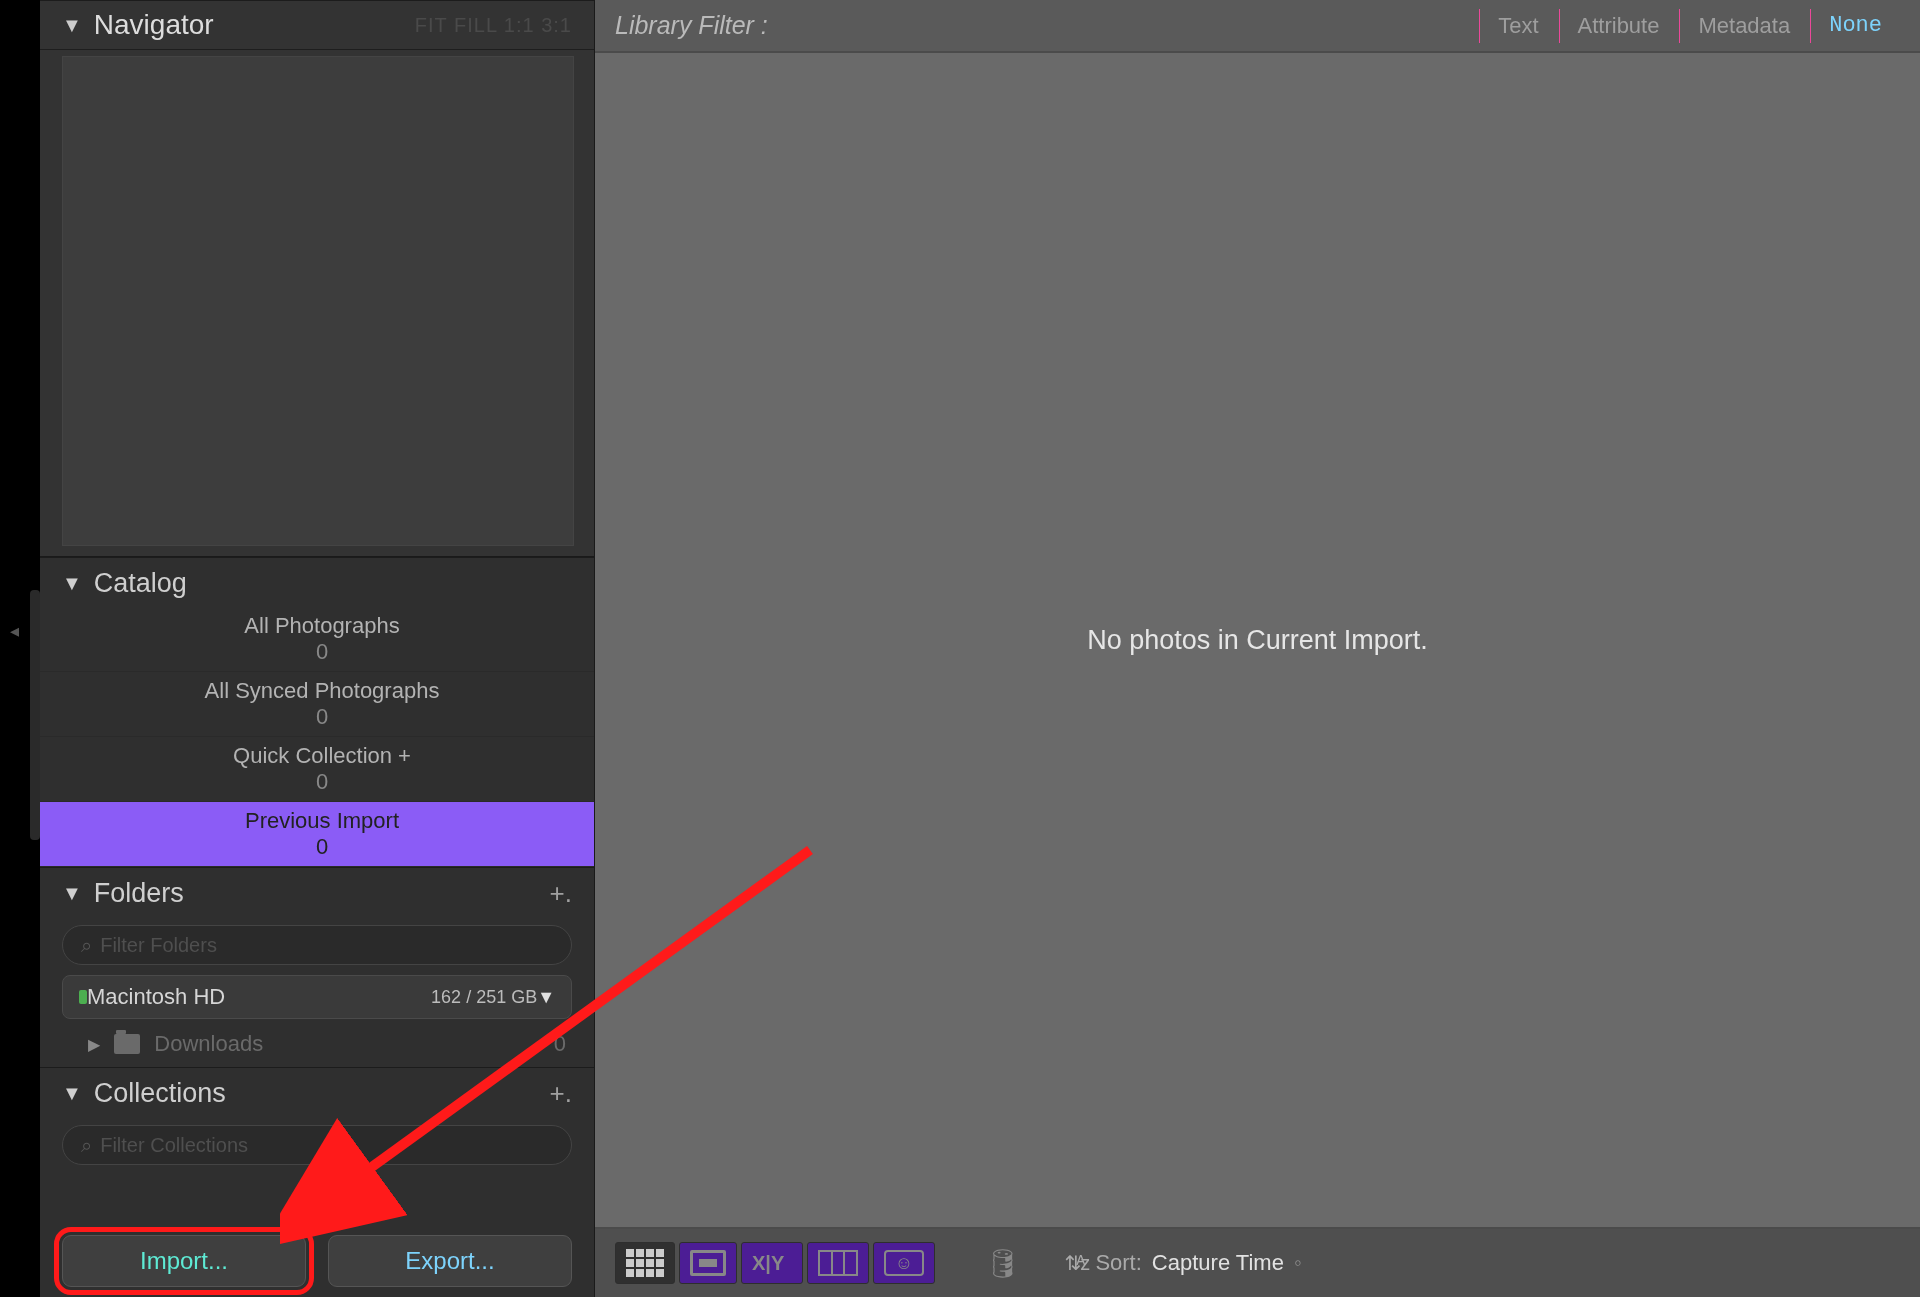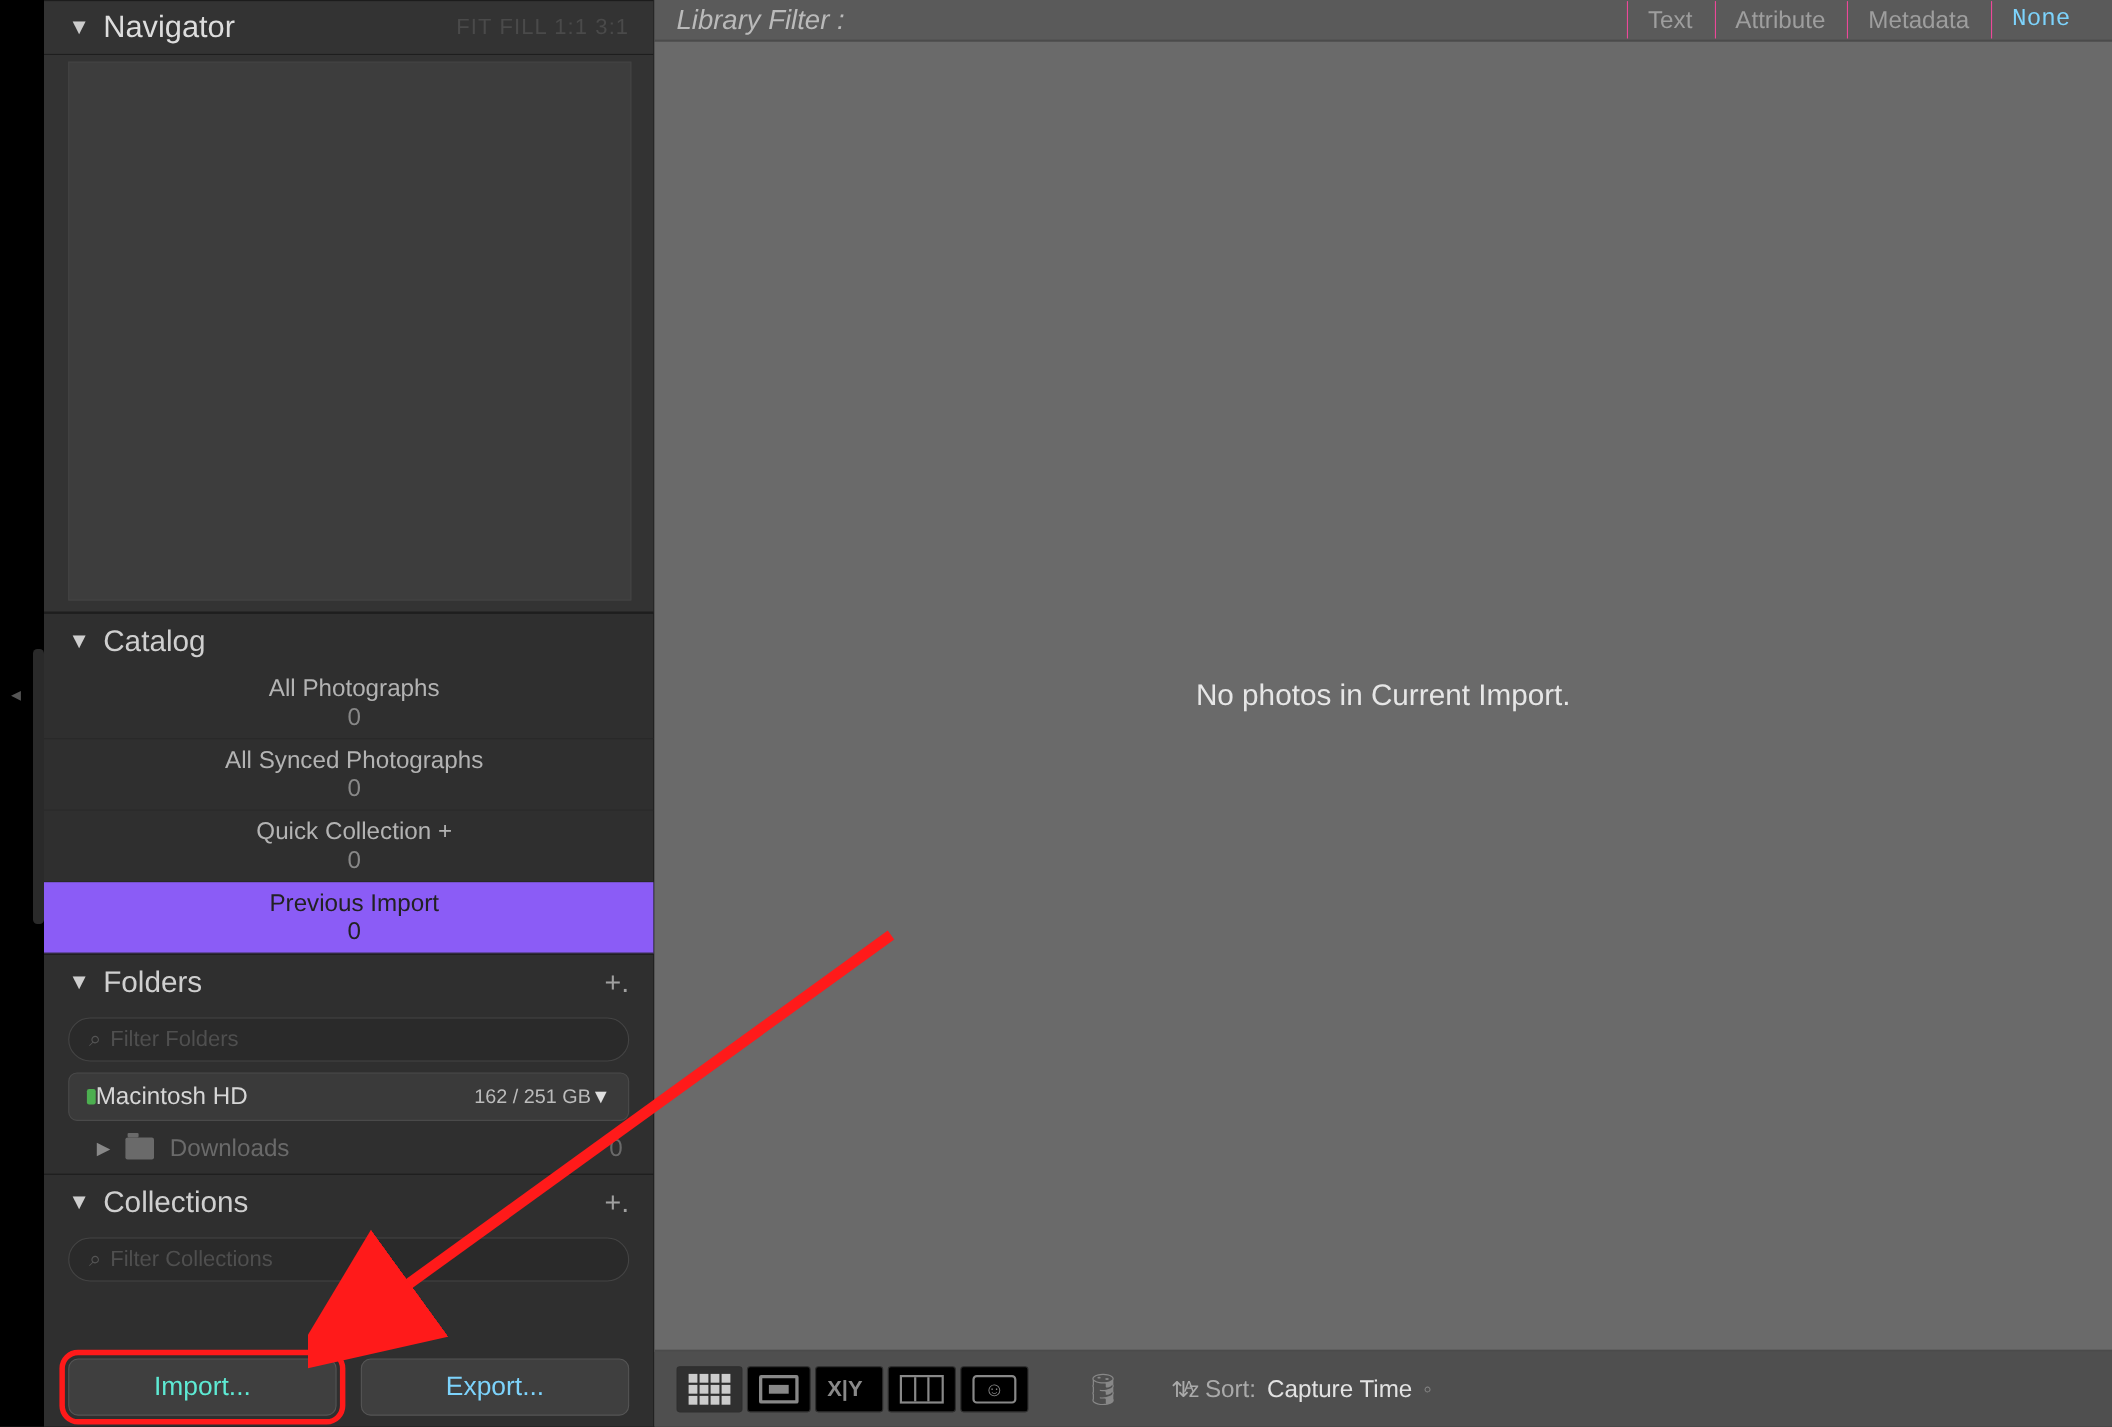--- a/index.html
+++ b/index.html
@@ -156,21 +156,21 @@
   }
   .btn.disabled { color:#7dd3fc; }
   
   .right-area {
     flex:1;
     display:flex;
     flex-direction:column;
     background:#646464;
   }
   .filter-bar {
-    height:38px;
+    height:53px;
     background:#5a5a5a;
     border-bottom:2px solid #4b4b4b;
     display:flex;
     align-items:center;
     padding:16px 20px;
     color:#b0b0b0;
     font-size:24px;
     justify-content:space-between;
   }
   .filter-bar .label { color:#bababa; font-style:italic; font-size:25px;}
@@ -198,21 +198,21 @@
     background:#4f4f4f;
     display:flex;
     align-items:center;
     padding:0 20px;
     gap:14px;
     color:#bcbcbc;
     font-size:22px;
   }
   .tbtn {
     height:42px;
-    background:#000000;
+    background:#4c1d95;
     border:1px solid #2e2e2e;
     border-radius:3px;
     display:flex;
     align-items:center;
     justify-content:center;
     padding:0 10px;
     color:#888;
   }
   .tbtn.active { background:#303030; color:#dcdcdc;}
   .tool-group { display:flex; gap:4px; }

